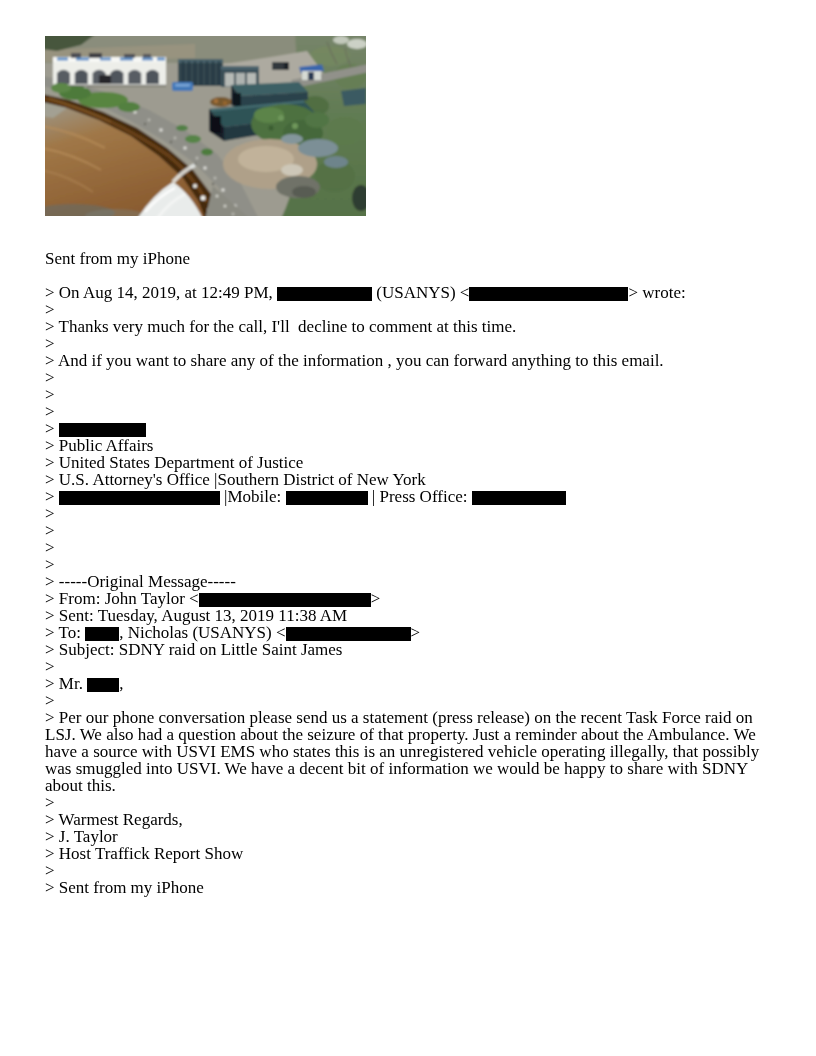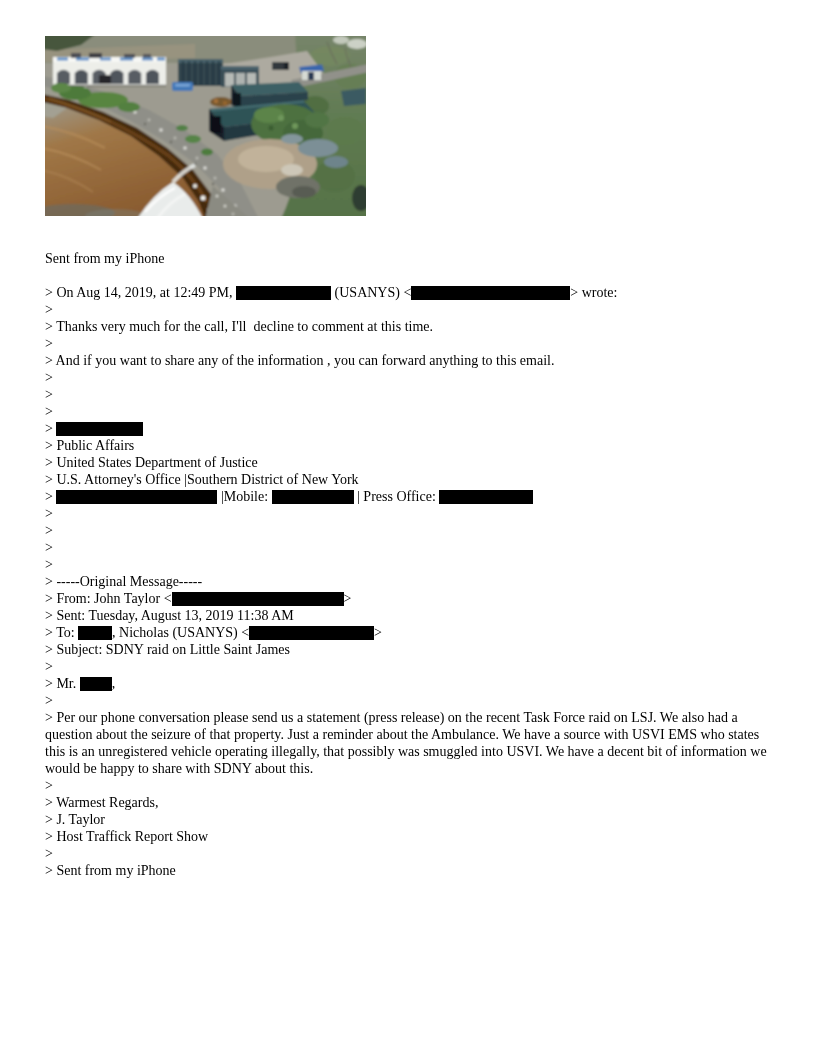--- a/index.html
+++ b/index.html
@@ -1,19 +1,19 @@
 <!DOCTYPE html>
 <html><head>
 <meta charset="utf-8">
 <style>
   html,body{margin:0;padding:0;background:#fff;}
   .page{
     position:relative;width:816px;height:1056px;background:#ffffff;
     font-family:"Liberation Serif","DejaVu Serif",serif;
-    font-size:14px;line-height:17px;color:#000;overflow:hidden;
+    font-size:17px;line-height:17px;color:#000;overflow:hidden;
   }
   .photo-wrap{position:absolute;left:45px;top:36px;width:321px;height:180px;}
   .photo-wrap svg{display:block;width:100%;height:100%;}
   .email-body{position:absolute;left:45px;top:250px;width:726px;white-space:pre-wrap;}
   .line{min-height:17px;}
   .redaction{display:inline-block;height:14px;background:#000;vertical-align:-3px;}
 </style>
 </head>
 <body>
 

